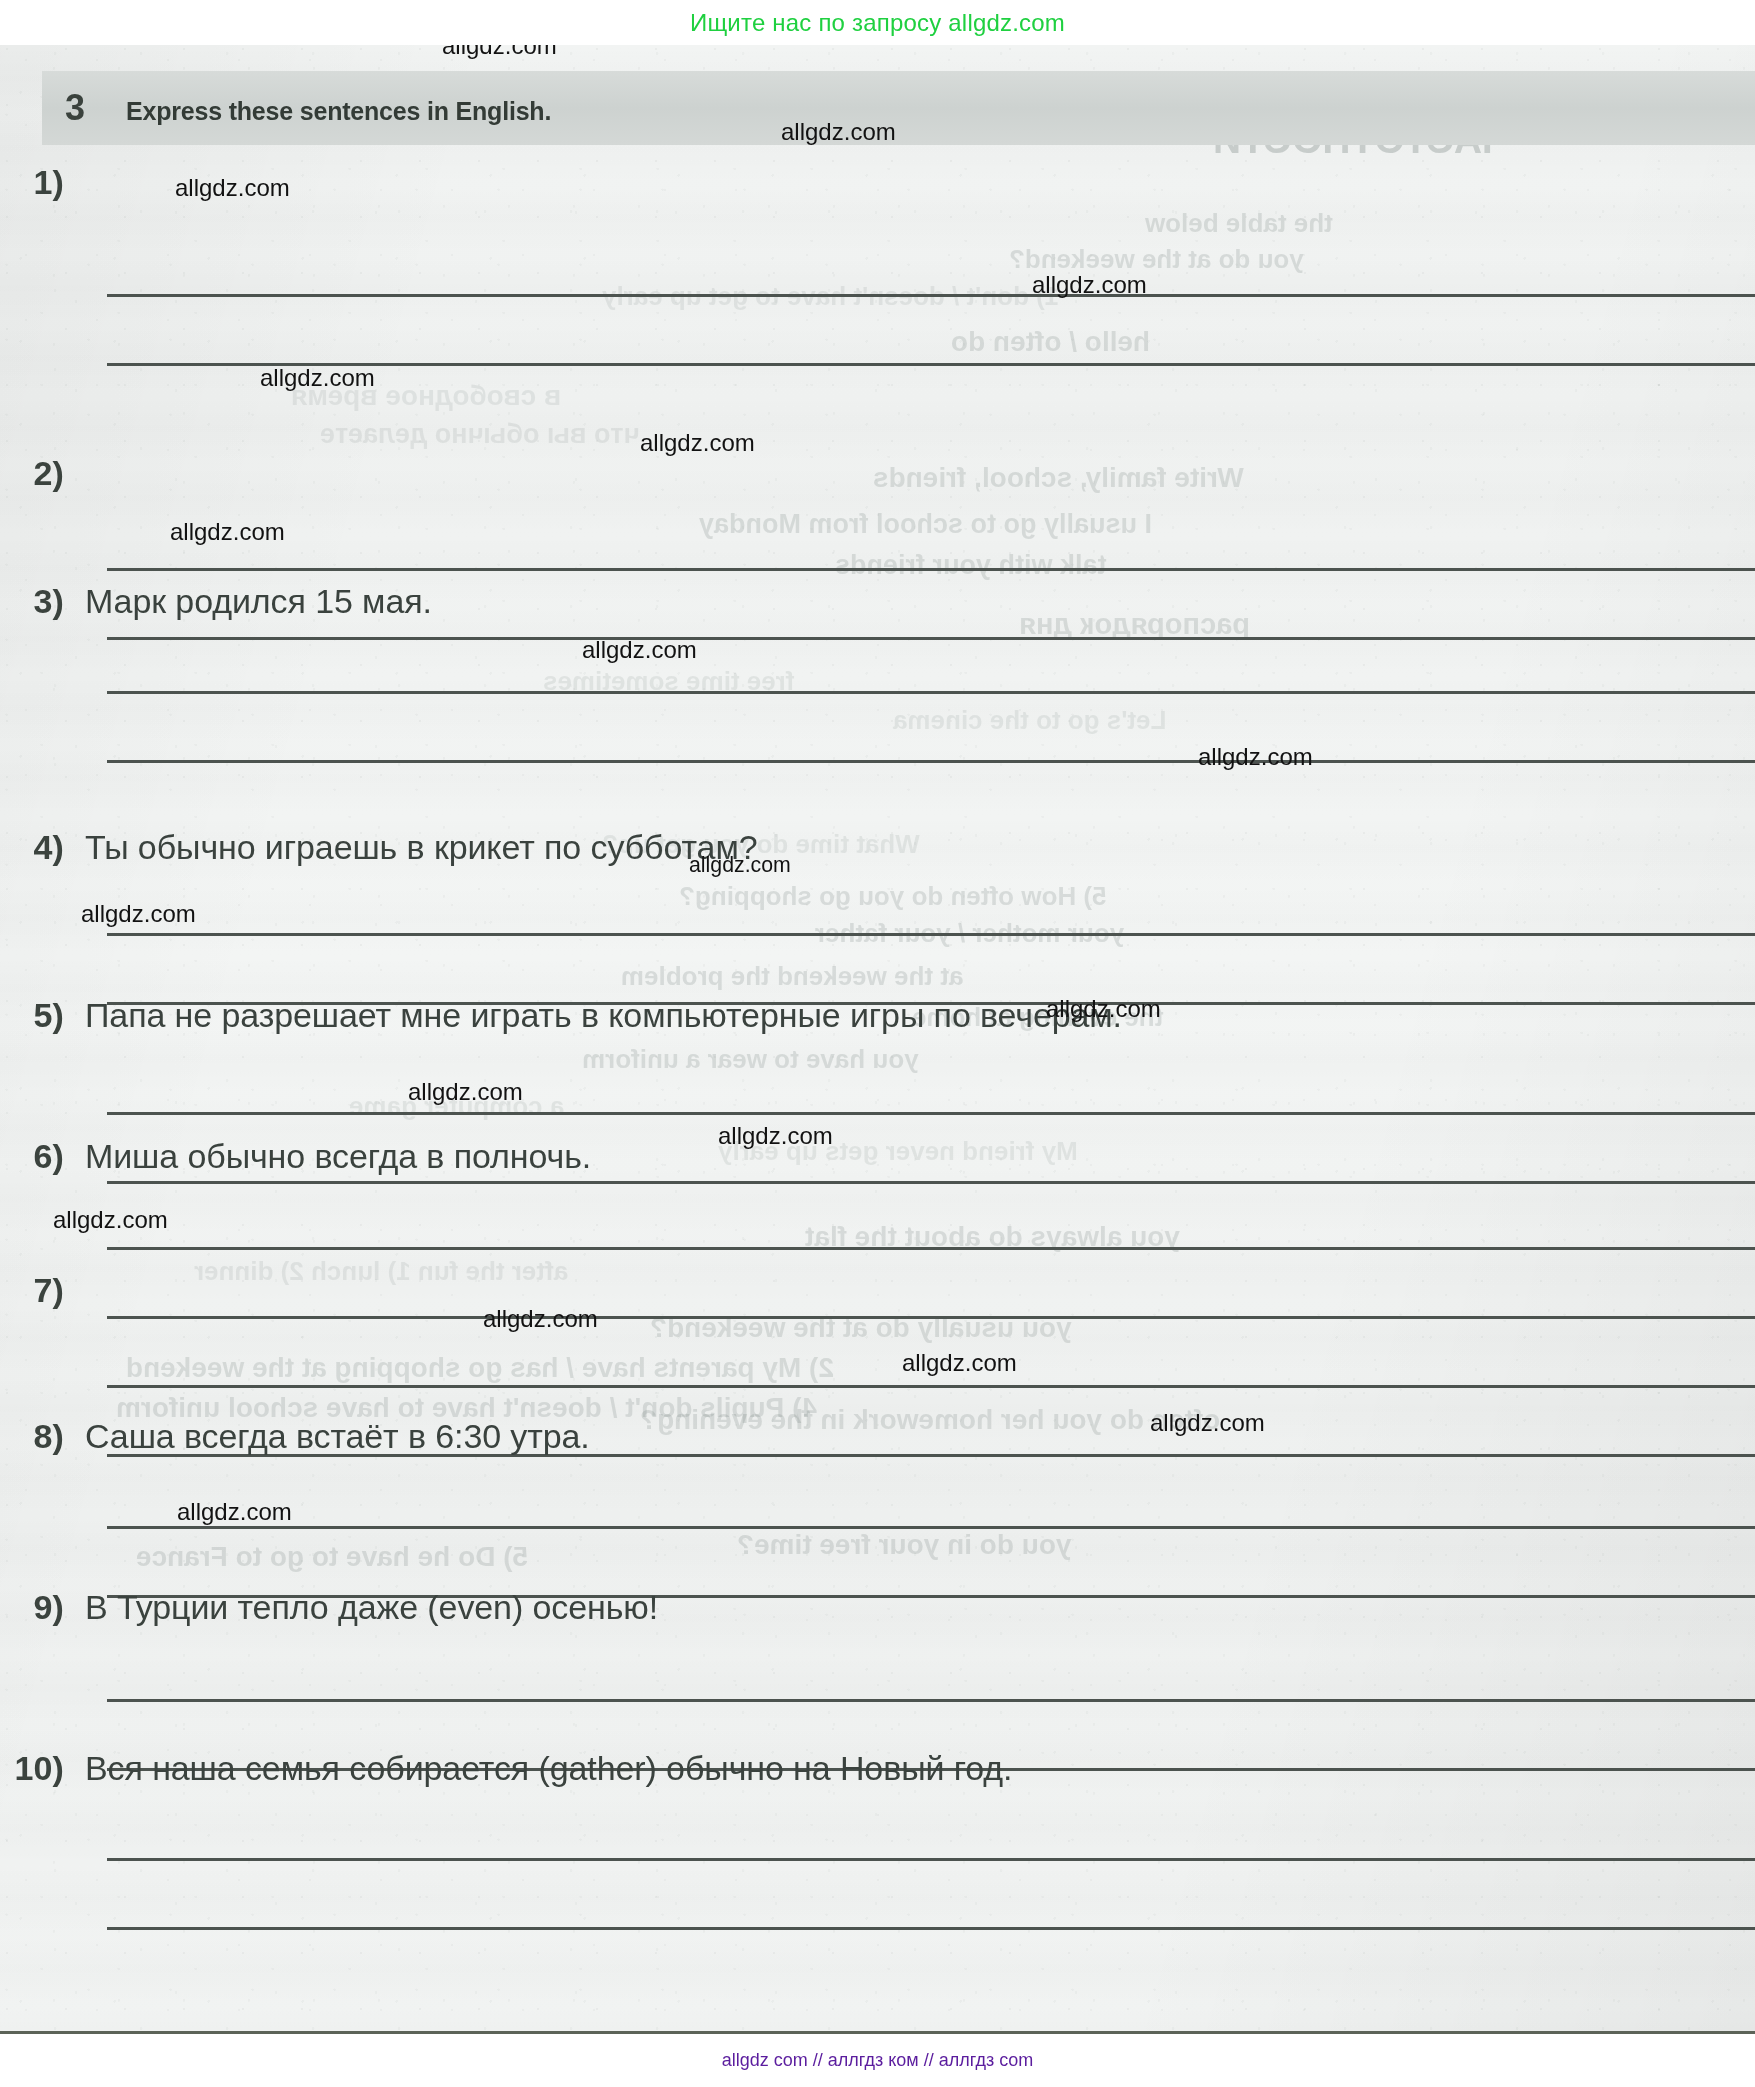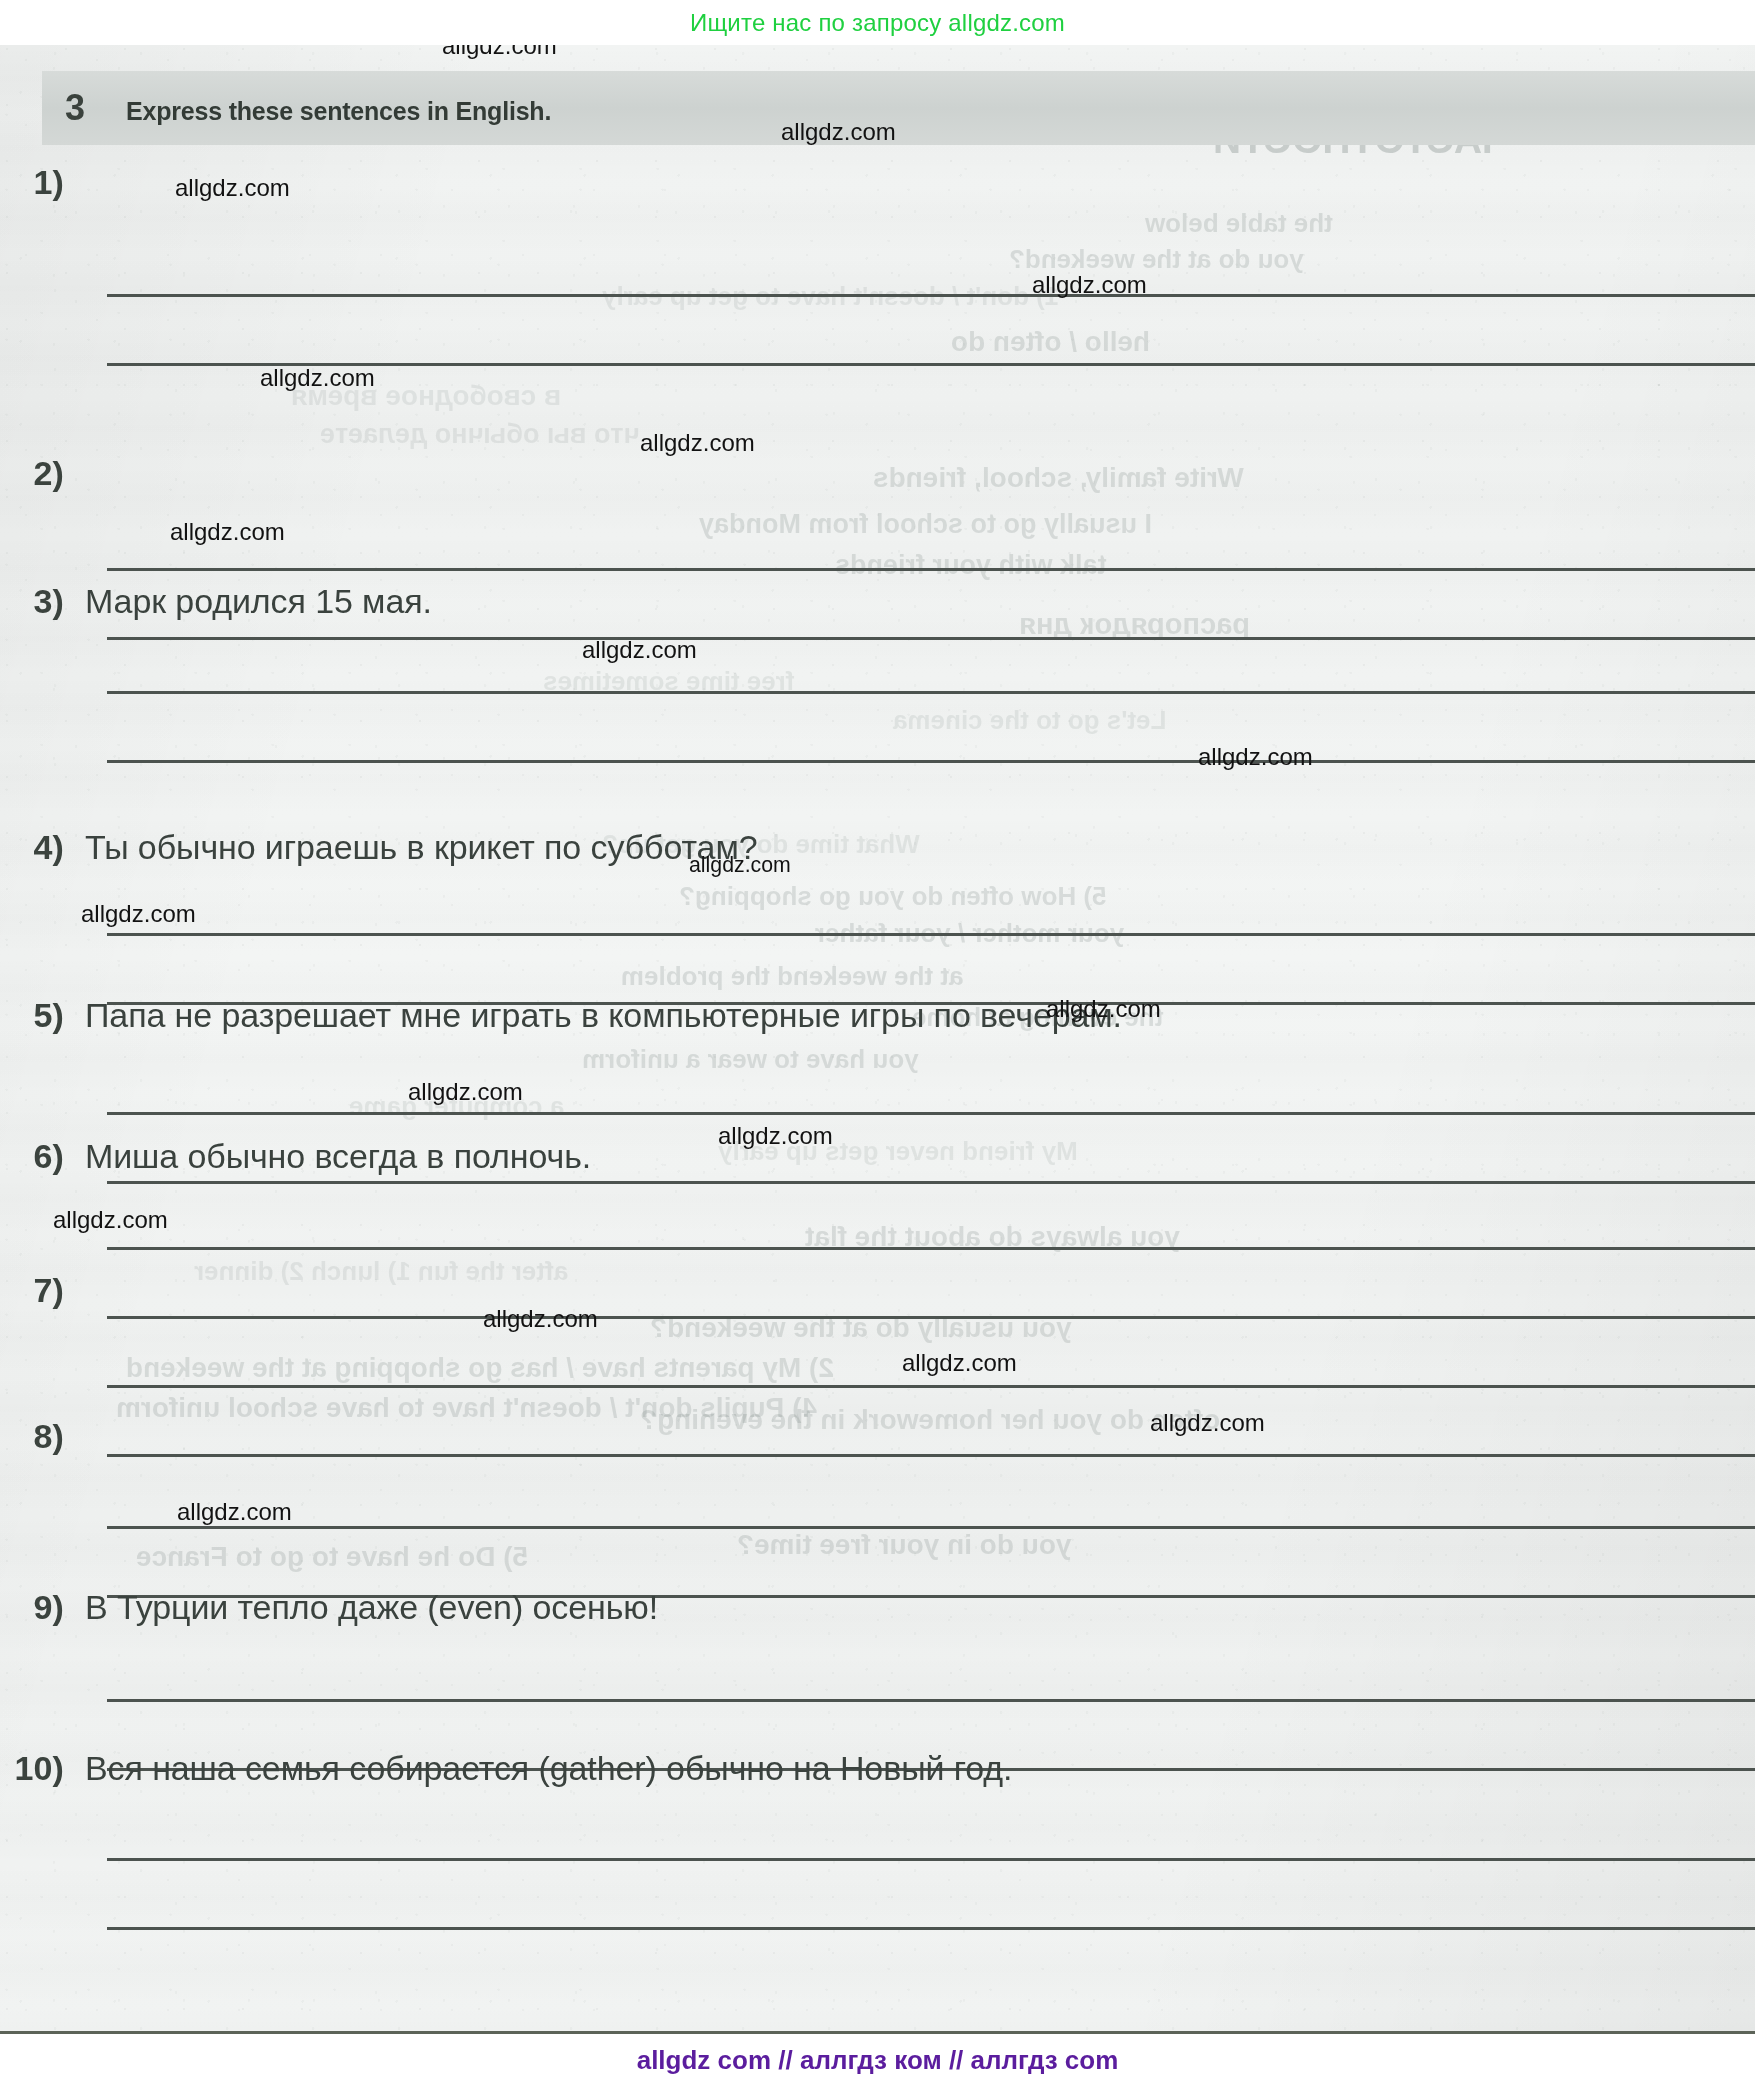--- a/index.html
+++ b/index.html
@@ -198,22 +198,22 @@
     left: 0; top: 2034px;
     width: 1755px; height: 53px;
     background: #ffffff;
     display: flex;
     align-items: center;
     justify-content: center;
     z-index: 50;
   }
   .footer-text {
     color: #5b1d9e;
-    font-size: 26px;
-    font-weight: 700;
+    font-size: 18px;
+    font-weight: 400;
     white-space: nowrap;
     font-family: "Liberation Sans", sans-serif;
   }
 </style>
 </head>
 <body>
 
 <div id="page">
 
   <div class="top-banner">
@@ -312,20 +312,21 @@
       <div class="task" style="top: 0px;">
         <div class="task-row" style="top: 1271px;">
           <span class="task-num">7)</span>
         </div>
         <div class="rule" style="top: 1385px;"></div>
         <div class="rule" style="top: 1454px;"></div>
       </div>
       <div class="task" style="top: 0px;">
         <div class="task-row" style="top: 1417px;">
           <span class="task-num">8)</span>
+          <span class="task-text">Саша всегда встаёт в 6:30 утра.</span>
         </div>
         <div class="rule" style="top: 1526px;"></div>
         <div class="rule" style="top: 1595px;"></div>
       </div>
       <div class="task" style="top: 0px;">
         <div class="task-row" style="top: 1588px;">
           <span class="task-num">9)</span>
           <span class="task-text">В Турции тепло даже (even) осенью!</span>
         </div>
         <div class="rule" style="top: 1699px;"></div>

